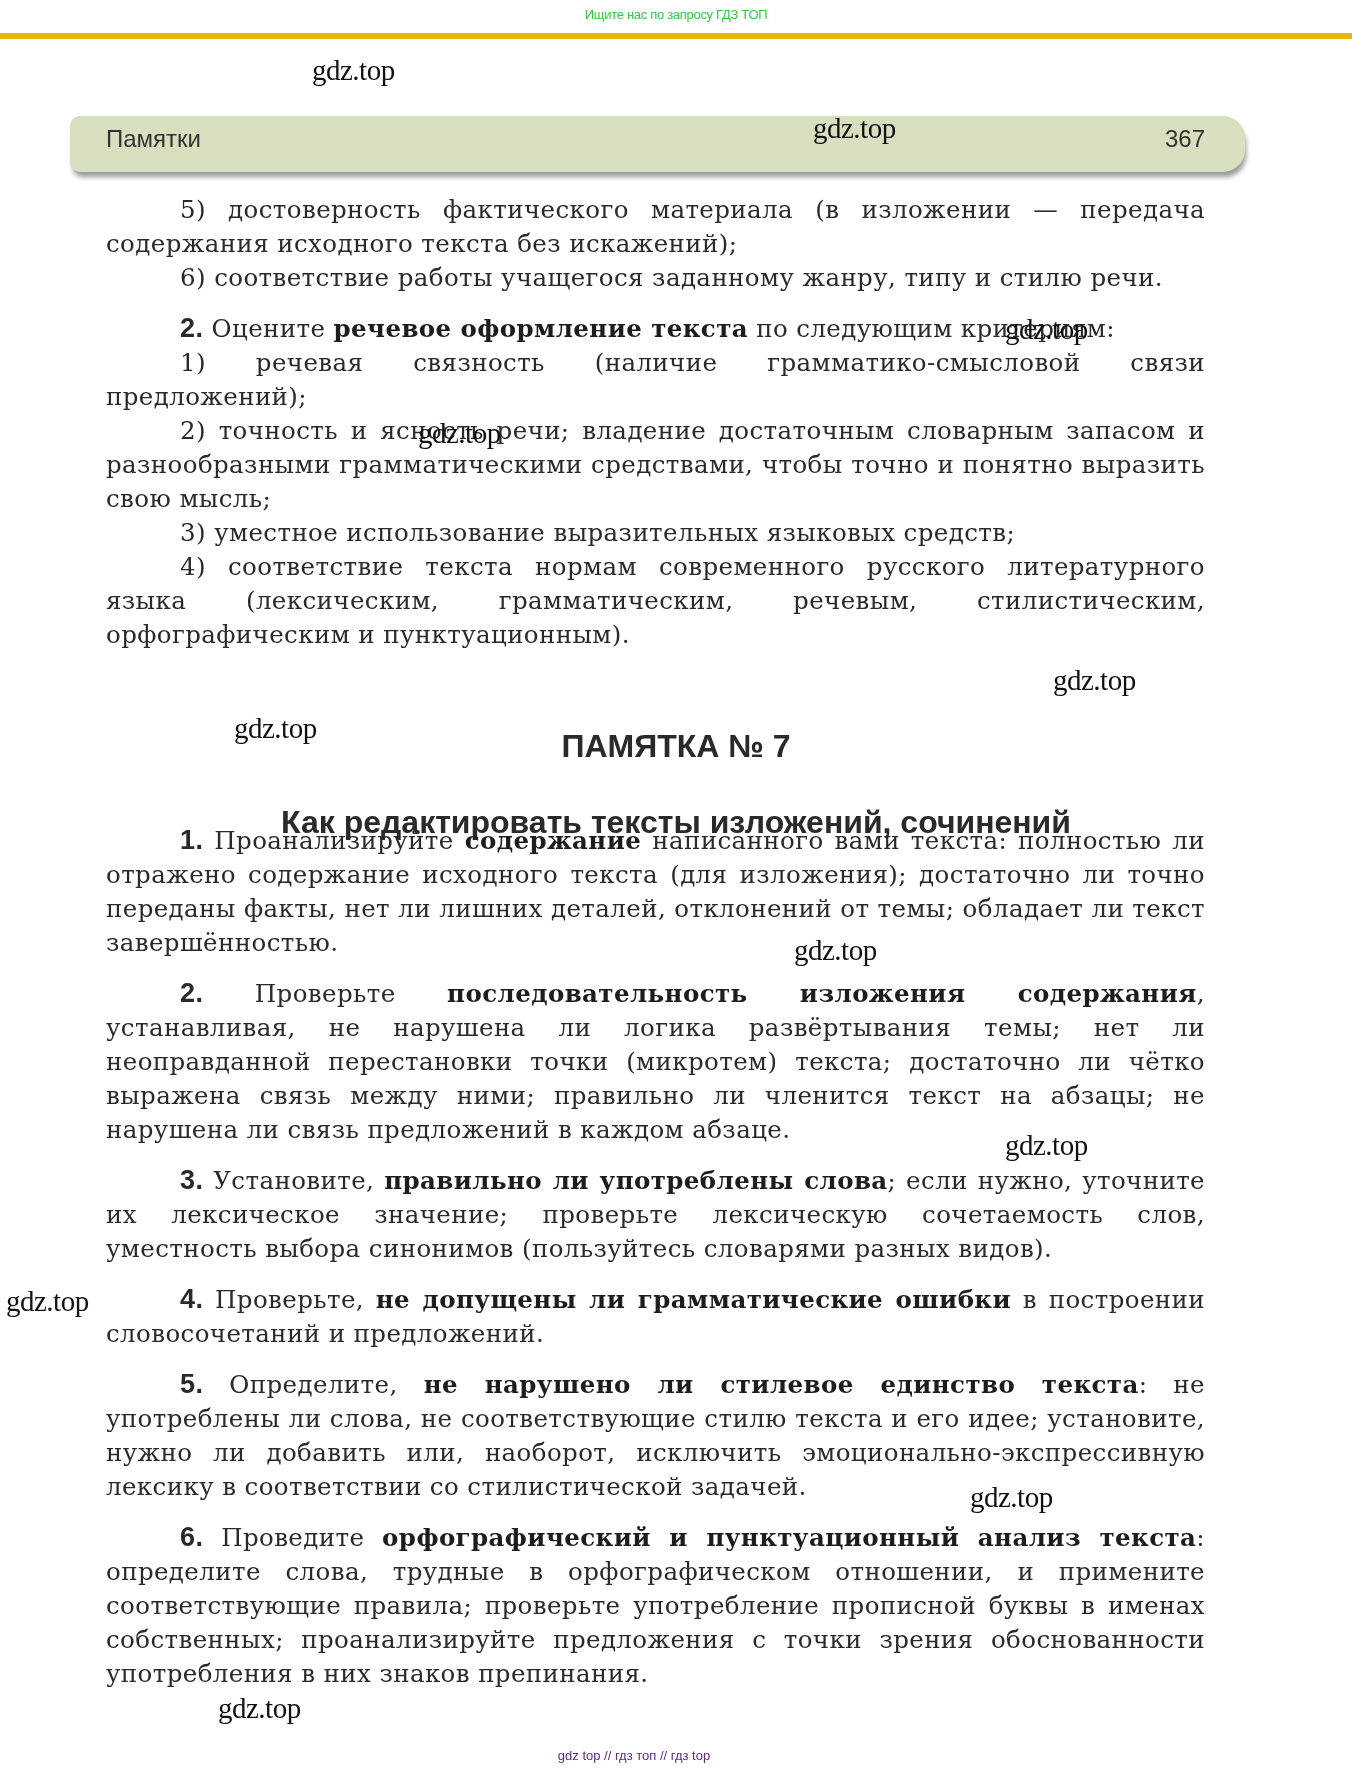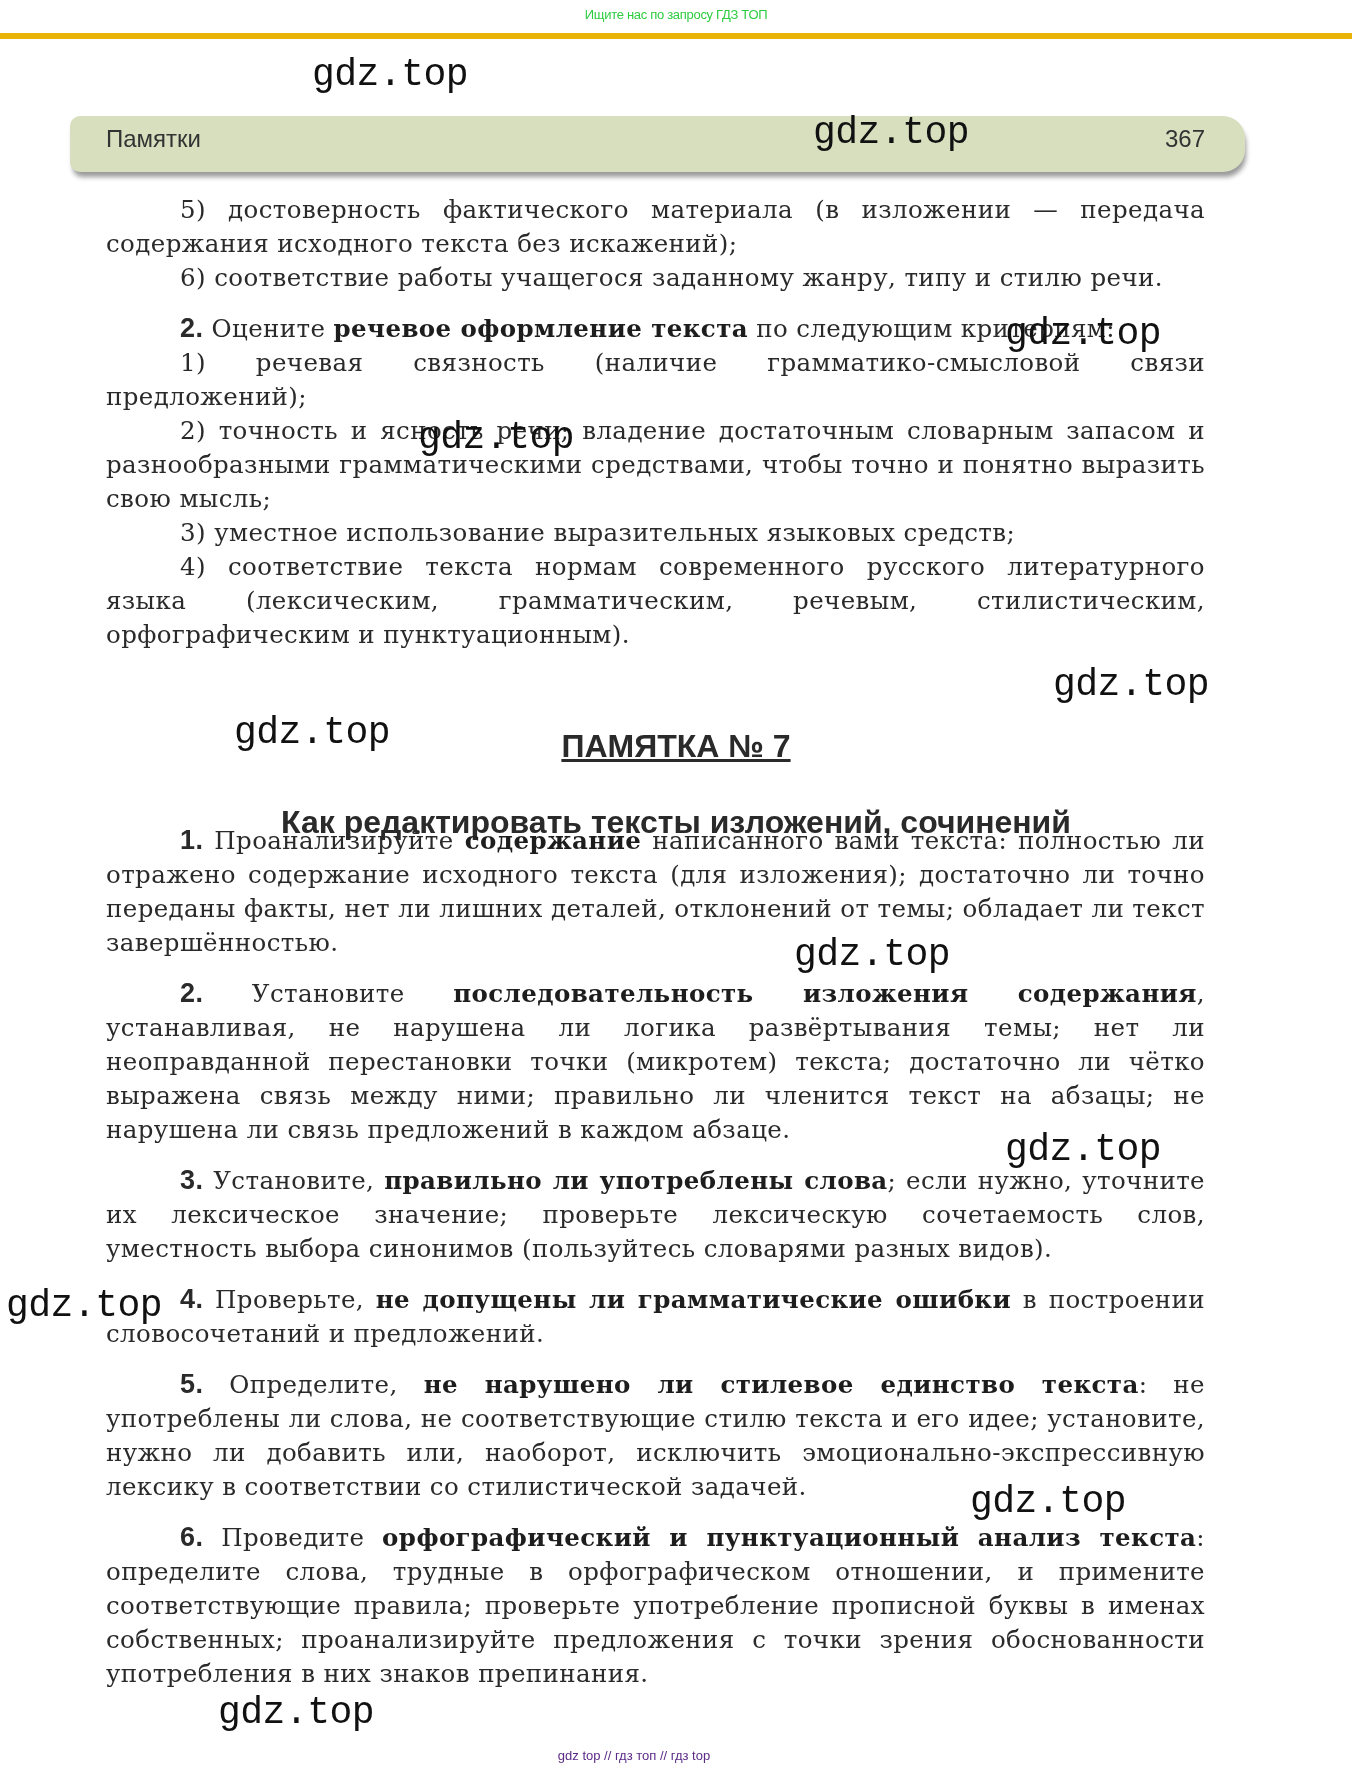--- a/index.html
+++ b/index.html
@@ -7,22 +7,22 @@
   .top-banner {
     position: absolute; left: 0; top: 0; width: 1352px; height: 33px;
     border-bottom: 6px solid #eab308; text-align: center;
   }
   .top-banner span {
     display: inline-block; margin-top: 7px;
     font-family: "Liberation Sans", sans-serif; font-size: 13px;
     color: #2ecc40; letter-spacing: -0.3px;
   }
   .wm {
-    position: absolute; font-family: Liberation Mono, monospace;
-    font-size: 38px; color: #111; line-height: 1; letter-spacing: -0.5px;
+    position: absolute; font-family: Liberation Serif, serif;
+    font-size: 29px; color: #111; line-height: 1; letter-spacing: -0.5px;
   }
   .header-bar {
     position: absolute; left: 70px; top: 116px; width: 1175px; height: 56px;
     background: #d7dfbe; border-radius: 10px 22px 22px 10px;
     box-shadow: 2px 6px 5px -1px #9a9a9a;
   }
   .header-bar .section {
     position: absolute; left: 36px; top: 9px;
     font-family: "Liberation Sans", sans-serif; font-size: 24px; color: #333;
   }
@@ -38,21 +38,21 @@
   .body-text p { margin: 0; text-indent: 74px; }
   .body-text b { font-weight: bold; color: #1d1d1d; }
   .body-text .num {
     font-family: "Liberation Sans", sans-serif; font-weight: bold; font-size: 27px;
   }
   .gap { height: 16px; }
   .memo-title {
     position: absolute; left: 0; width: 1352px; text-align: center;
     font-family: "Liberation Sans", sans-serif; font-weight: bold; color: #2a2a2a;
   }
-  .memo-title.t1 { top: 728px; font-size: 32px; text-decoration: underline; }
+  .memo-title.t1 { top: 728px; font-size: 32px; }
   .memo-title.t2 { top: 804px; font-size: 32px; }
   .footer {
     position: absolute; left: 0; width: 1268px; top: 1748px; text-align: center;
     font-family: "Liberation Sans", sans-serif; font-size: 13px; color: #5b2a86;
   }
 </style>
 </head>
 <body>
 
 <div class="top-banner">
@@ -84,21 +84,21 @@
 <div class="wm" style="left:418px; top:419px;">gdz.top</div>
 <div class="wm" style="left:1053px; top:666px;">gdz.top</div>
 <div class="wm" style="left:234px; top:714px;">gdz.top</div>
 
 <div class="memo-title t1">ПАМЯТКА № 7</div>
 <div class="memo-title t2">Как редактировать тексты изложений, сочинений</div>
 
 <div class="body-text" style="top:823px;">
   <p><span class="num">1.</span><span> Проанализируйте </span><b>содержание</b><span> написанного вами текста: полностью ли отражено содержание исходного текста (для изложения); достаточно ли точно переданы факты, нет ли лишних деталей, отклонений от темы; обладает ли текст завершённостью.</span></p>
   <div class="gap"></div>
-  <p><span class="num">2.</span><span> Установите </span><b>последовательность изложения содержания</b><span>, устанавливая, не нарушена ли логика развёртывания темы; нет ли неоправданной перестановки точки (микротем) текста; достаточно ли чётко выражена связь между ними; правильно ли членится текст на абзацы; не нарушена ли связь предложений в каждом абзаце.</span></p>
+  <p><span class="num">2.</span><span> Проверьте </span><b>последовательность изложения содержания</b><span>, устанавливая, не нарушена ли логика развёртывания темы; нет ли неоправданной перестановки точки (микротем) текста; достаточно ли чётко выражена связь между ними; правильно ли членится текст на абзацы; не нарушена ли связь предложений в каждом абзаце.</span></p>
   <div class="gap"></div>
   <p><span class="num">3.</span><span> Установите, </span><b>правильно ли употреблены слова</b><span>; если нужно, уточните их лексическое значение; проверьте лексическую сочетаемость слов, уместность выбора синонимов (пользуйтесь словарями разных видов).</span></p>
   <div class="gap"></div>
   <p><span class="num">4.</span><span> Проверьте, </span><b>не допущены ли грамматические ошибки</b><span> в построении словосочетаний и предложений.</span></p>
   <div class="gap"></div>
   <p><span class="num">5.</span><span> Определите, </span><b>не нарушено ли стилевое единство текста</b><span>: не употреблены ли слова, не соответствующие стилю текста и его идее; установите, нужно ли добавить или, наоборот, исключить эмоционально-экспрессивную лексику в соответствии со стилистической задачей.</span></p>
   <div class="gap"></div>
   <p><span class="num">6.</span><span> Проведите </span><b>орфографический и пунктуационный анализ текста</b><span>: определите слова, трудные в орфографическом отношении, и примените соответствующие правила; проверьте употребление прописной буквы в именах собственных; проанализируйте предложения с точки зрения обоснованности употребления в них знаков препинания.</span></p>
 </div>
 

